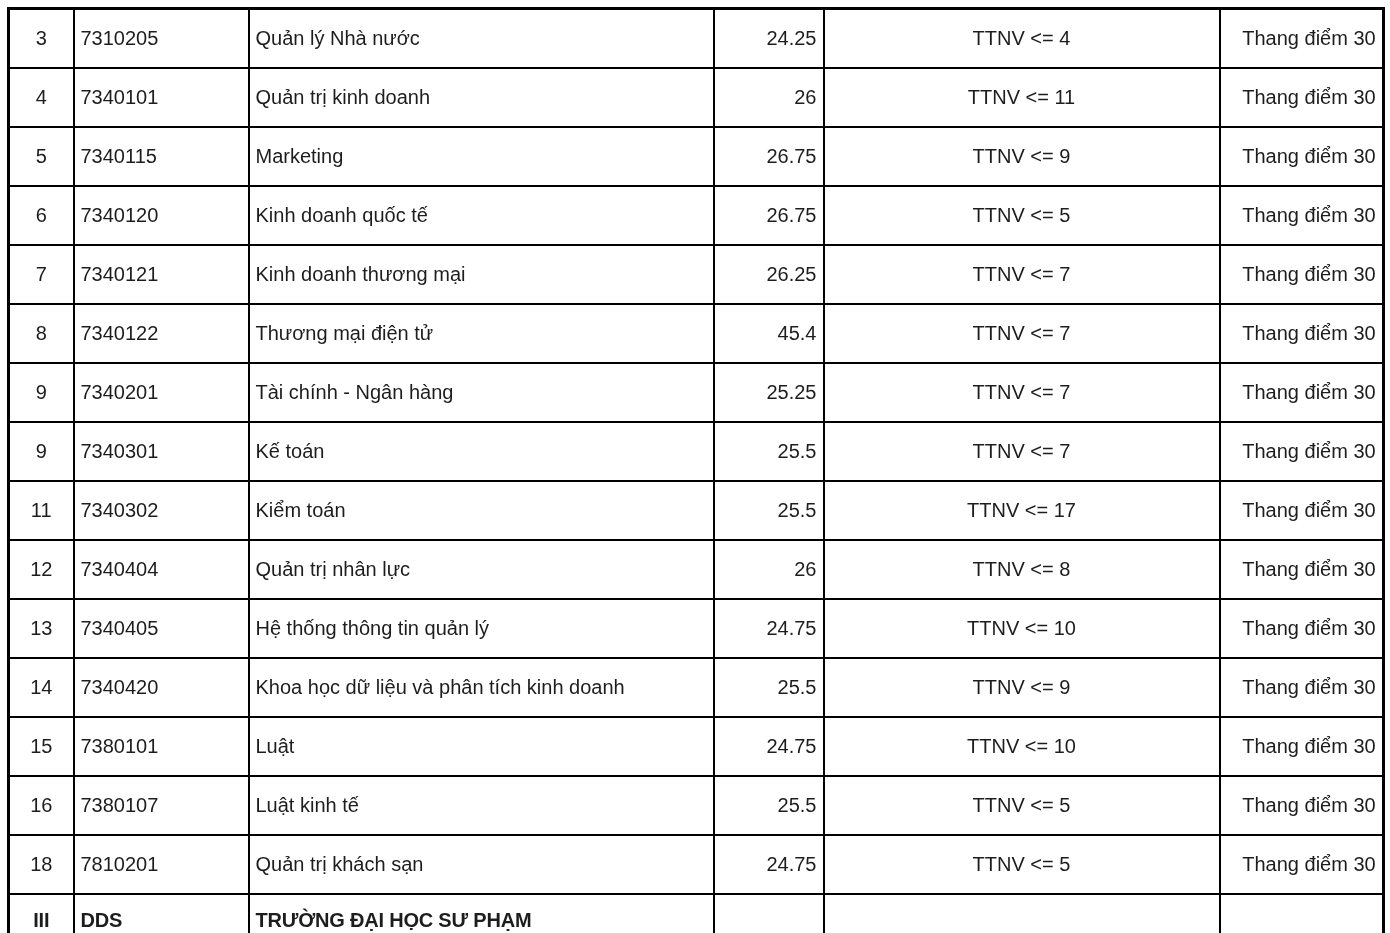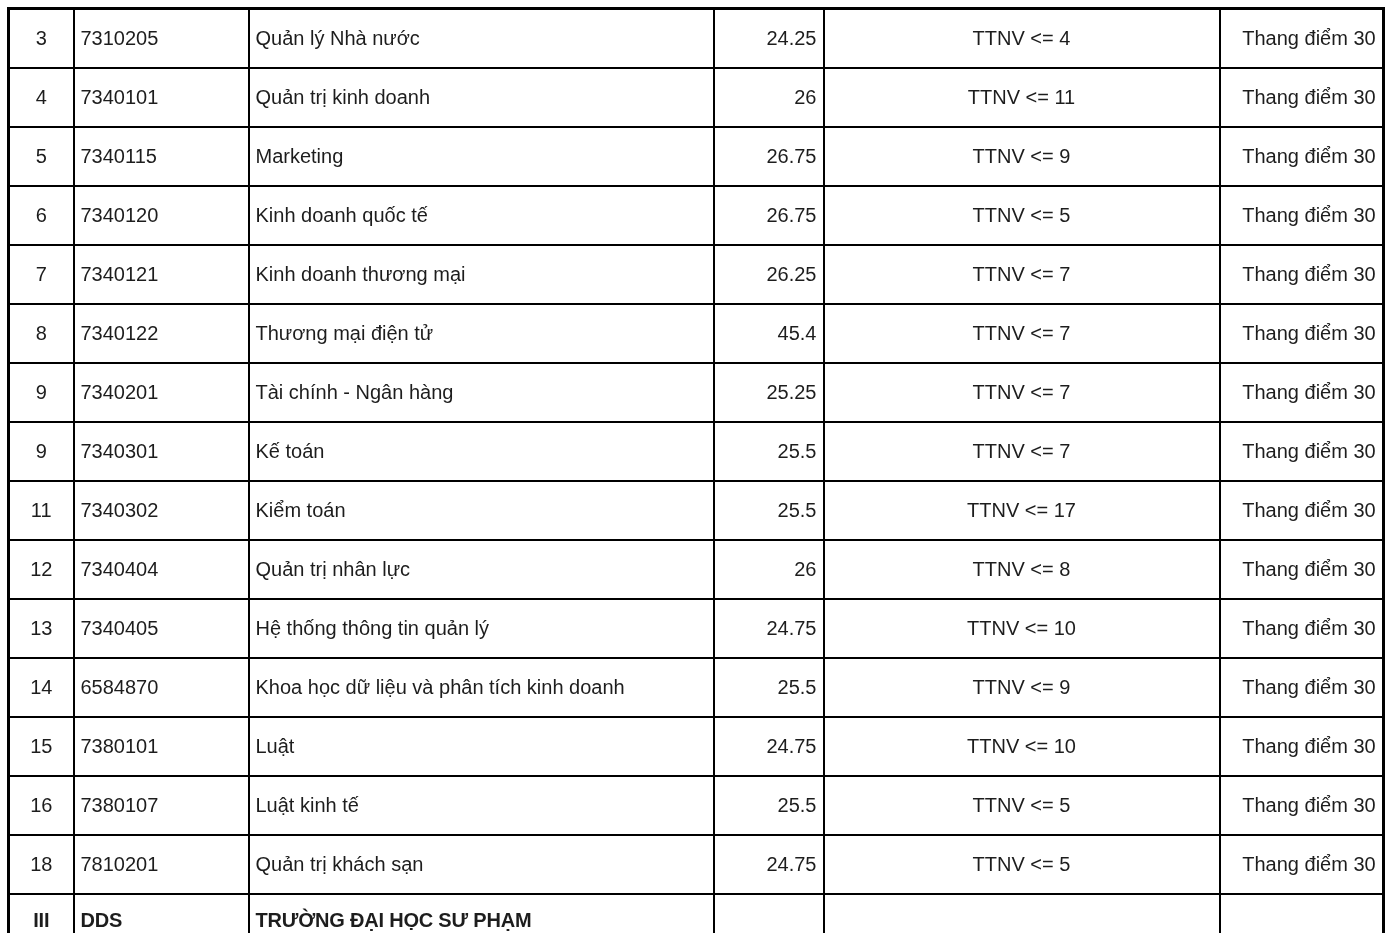--- a/index.html
+++ b/index.html
@@ -168,21 +168,21 @@
           <td class="c-code">7340405</td>
           <td class="c-name">Hệ thống thông tin quản lý</td>
           <td class="c-score">24.75</td>
           <td class="c-note">TTNV &lt;= 10</td>
           <td class="c-scale">
             <span class="scale-inner">Thang điểm 30</span>
           </td>
         </tr>
         <tr>
           <td class="c-no">14</td>
-          <td class="c-code">6584870</td>
+          <td class="c-code">7340420</td>
           <td class="c-name">Khoa học dữ liệu và phân tích kinh doanh</td>
           <td class="c-score">25.5</td>
           <td class="c-note">TTNV &lt;= 9</td>
           <td class="c-scale">
             <span class="scale-inner">Thang điểm 30</span>
           </td>
         </tr>
         <tr>
           <td class="c-no">15</td>
           <td class="c-code">7380101</td>

